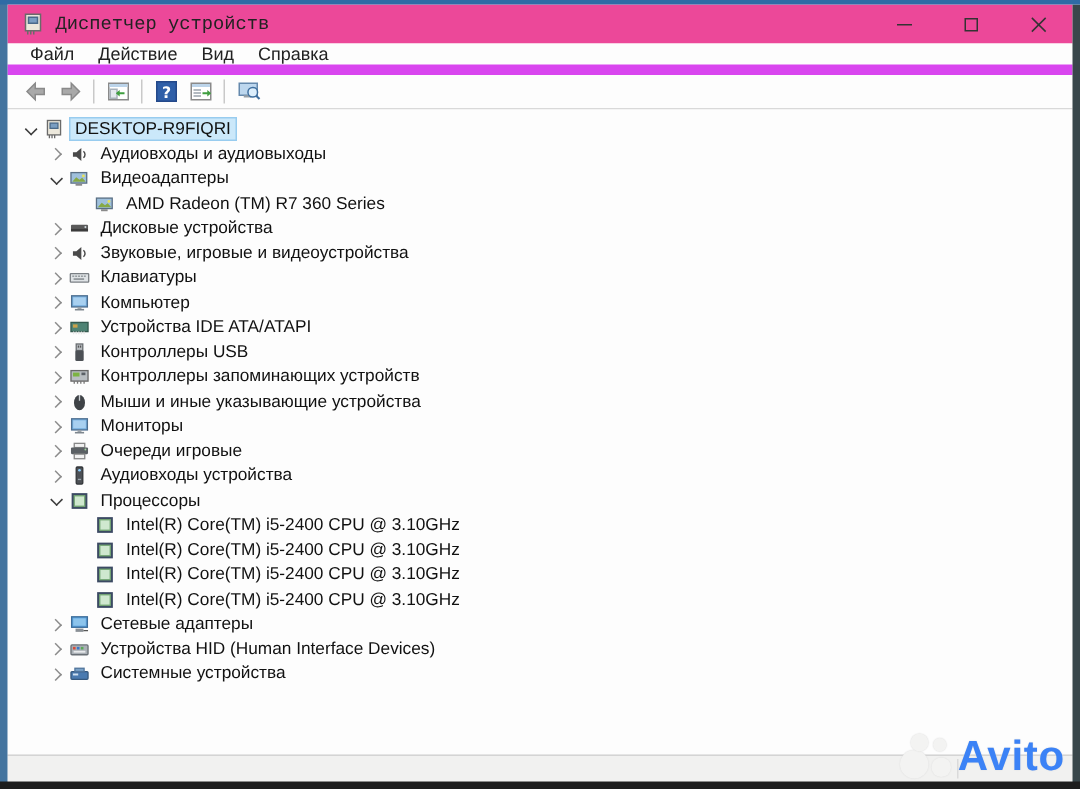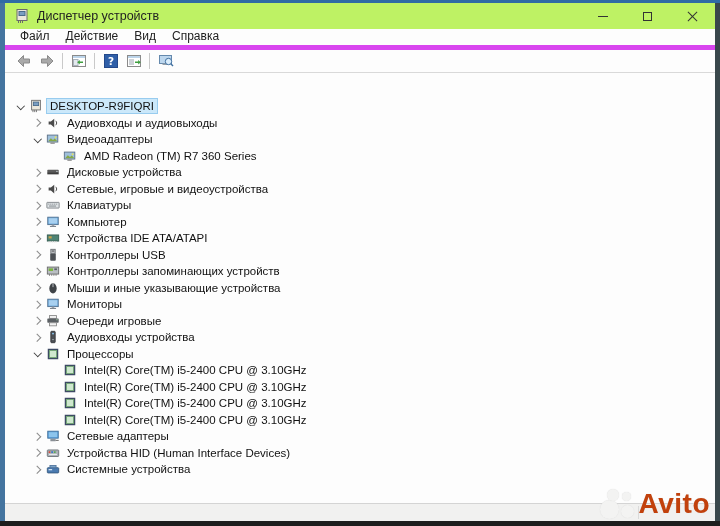--- a/index.html
+++ b/index.html
@@ -11,45 +11,45 @@
   }
   
   .frame-top   { position:absolute; top:0; left:0; right:0; height:3px; background:#2f6ba5; z-index:5; }
   .frame-left  { position:absolute; top:0; left:0; bottom:0; width:5px; background:#44749f; z-index:4; }
   .frame-right { position:absolute; top:3px; right:0; bottom:0; width:5px; background:#39474b; z-index:4; }
   .frame-bottom{ position:absolute; left:0; right:0; bottom:0; height:5px; background:#1d1d1d; z-index:6; }
 
   .window { position:absolute; top:3px; left:5px; right:5px; bottom:5px; display:flex; flex-direction:column; background:#fdfdfd; }
 
   
-  .titlebar { height:26px; display:flex; align-items:center; padding-left:9px; background:#bef264; flex:none; }
+  .titlebar { height:26px; display:flex; align-items:center; padding-left:9px; background:#ec4899; flex:none;font-family:Liberation Mono, monospace; }
   .app-icon { width:16px; height:16px; margin-right:7px; flex:none; }
   .app-icon svg { width:16px; height:16px; display:block; }
   .title-text { font-size:12.5px; color:#222; }
   .titlebar-spacer { flex:1; }
   .wc { width:45px; height:26px; display:flex; align-items:center; justify-content:center; background:transparent; border:none; cursor:default; }
   .glyph-min { width:10px; height:1px; background:#333; display:block; }
   .glyph-max { width:9px; height:9px; border:1px solid #333; display:block; }
   .glyph-close { position:relative; width:11px; height:11px; display:block; }
   .glyph-close i { position:absolute; left:-1px; top:5px; width:13px; height:1px; background:#333; display:block; }
   .glyph-close i:first-child { transform:rotate(45deg); }
   .glyph-close i:last-child  { transform:rotate(-45deg); }
 
   
-  .menubar { height:21px; display:flex; align-items:flex-end; padding-left:7px; border-bottom:5px solid #d946ef; background:#fdfdfd; flex:none; }
+  .menubar { height:21px; display:flex; align-items:center; padding-left:7px; border-bottom:7px solid #d946ef; background:#fdfdfd; flex:none; }
   .menu-item { font-size:12px; padding:2px 8px; color:#222; cursor:default; }
 
   
   .toolbar { height:23px; display:flex; align-items:center; padding-left:7px; border-bottom:1px solid #d9d9d9; background:#fdfdfd; flex:none; }
   .tb-btn { width:23px; height:21px; border:none; background:transparent; display:flex; align-items:center; justify-content:center; padding:0; }
   .tb-btn svg { width:16px; height:16px; display:block; }
   .tb-sep { width:1px; height:16px; background:#c9c9c9; margin:0 4px; flex:none; }
 
   
-  .tree { flex:1; background:#fdfdfd; padding-top:5px; overflow:hidden; position:relative;margin-top:20px; }
+  .tree { flex:1; background:#fdfdfd; padding-top:5px; overflow:hidden; position:relative; }
   .tree-row { height:16.5px; display:flex; align-items:center; }
   .chev-slot { width:16px; height:16px; flex:none; display:flex; align-items:center; justify-content:center; }
   .chev { display:inline-block; width:5.5px; height:5.5px; border-right:1.3px solid #8c8c8c; border-bottom:1.3px solid #8c8c8c; }
   .chev.right { transform:rotate(-45deg); margin-left:-2px; }
   .chev.down  { border-color:#3c3c3c; transform:rotate(45deg); margin-top:-2px; }
   .tree-icon { width:14px; height:14px; margin-right:4px; flex:none; }
   .tree-icon svg { width:14px; height:14px; display:block; }
   .tree-label { font-size:11.5px; padding:0 3px; line-height:14px; white-space:nowrap; color:#111; }
   .tree-label.selected { background:#cbe8fa; box-shadow:0 0 0 1px #98ccef; }
 
@@ -58,21 +58,21 @@
   .status-divider { position:absolute; left:633px; top:2px; bottom:2px; width:1px; background:#dadada; }
 
   
   .watermark { position:absolute; right:10px; bottom:6px; display:flex; align-items:center; z-index:5; pointer-events:none; }
   .wm-bubbles { position:relative; width:36px; height:30px; margin-right:3px; }
   .wm-bubbles b { position:absolute; border-radius:50%; background:#f3f3f2; box-shadow:0 0 1px #d8d8d8; }
   .wm-b1 { width:19px; height:19px; left:0;  bottom:0; }
   .wm-b2 { width:12px; height:12px; left:7px; top:0; }
   .wm-b3 { width:9px;  height:9px;  left:22px; top:3px; }
   .wm-b4 { width:13px; height:13px; left:21px; bottom:1px; }
-  .wm-text { font-size:28px; font-weight:bold; color:#c2410c; text-shadow:0 0 1px #d9d9d9; letter-spacing:0.5px; }
+  .wm-text { font-size:28px; font-weight:bold; color:#3b82f6; text-shadow:0 0 1px #d9d9d9; letter-spacing:0.5px; }
 </style>
 </head>
 <body>
 
 <div class="frame-top"></div>
 <div class="frame-left"></div>
 <div class="frame-right"></div>
 <div class="frame-bottom"></div>
 
 <div class="window">
@@ -242,21 +242,21 @@
       <div class="tree-row" style="padding-left: 25px;">
         <span class="chev-slot">
           <span class="chev right"></span>
         </span>
         <span class="tree-icon">
           <svg viewBox="0 0 16 16">
             <path d="M3 6.2h2.6L9.4 3v10L5.6 9.8H3z" fill="#4a4a4a"></path>
             <path d="M11 5.5c1.6 1.4 1.6 3.6 0 5" stroke="#4a4a4a" stroke-width="1.1" fill="none"></path>
           </svg>
         </span>
-        <span class="tree-label">Сетевые, игровые и видеоустройства</span>
+        <span class="tree-label">Звуковые, игровые и видеоустройства</span>
       </div>
       <div class="tree-row" style="padding-left: 25px;">
         <span class="chev-slot">
           <span class="chev right"></span>
         </span>
         <span class="tree-icon">
           <svg viewBox="0 0 16 16">
             <rect x="1" y="5" width="14" height="6.5" rx="0.5" fill="#dfe3e6" stroke="#7a7f84"></rect>
             <g fill="#8a9094">
               <rect x="2.5" y="6.5" width="1.5" height="1"></rect>

